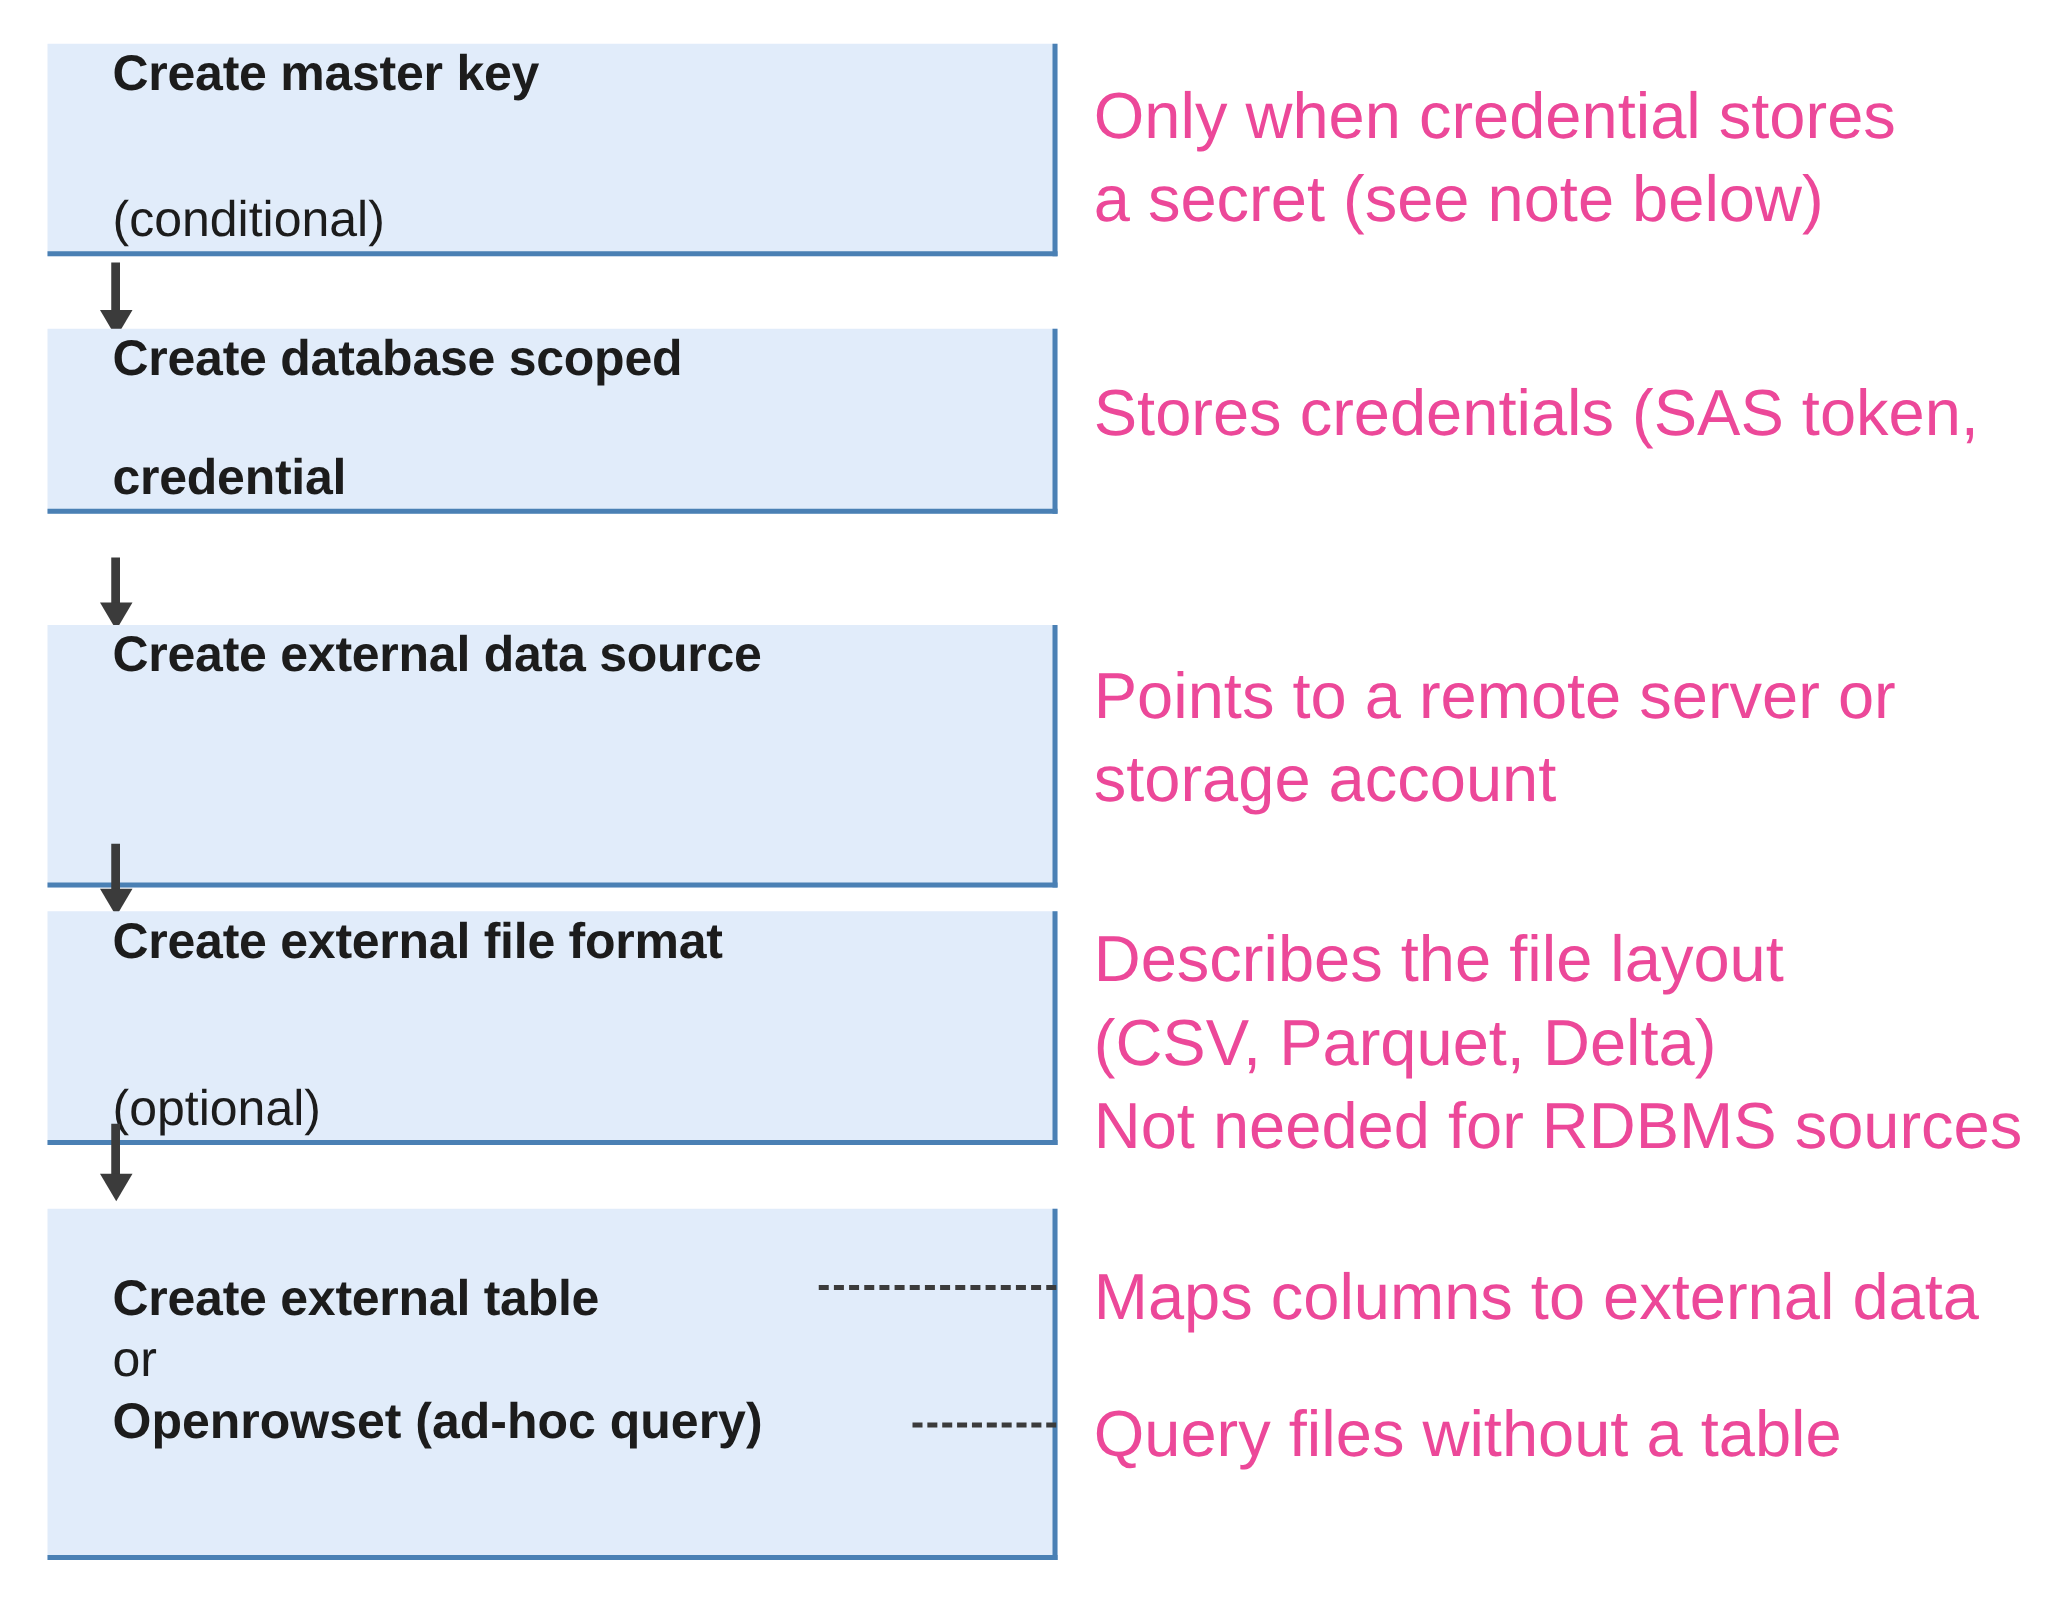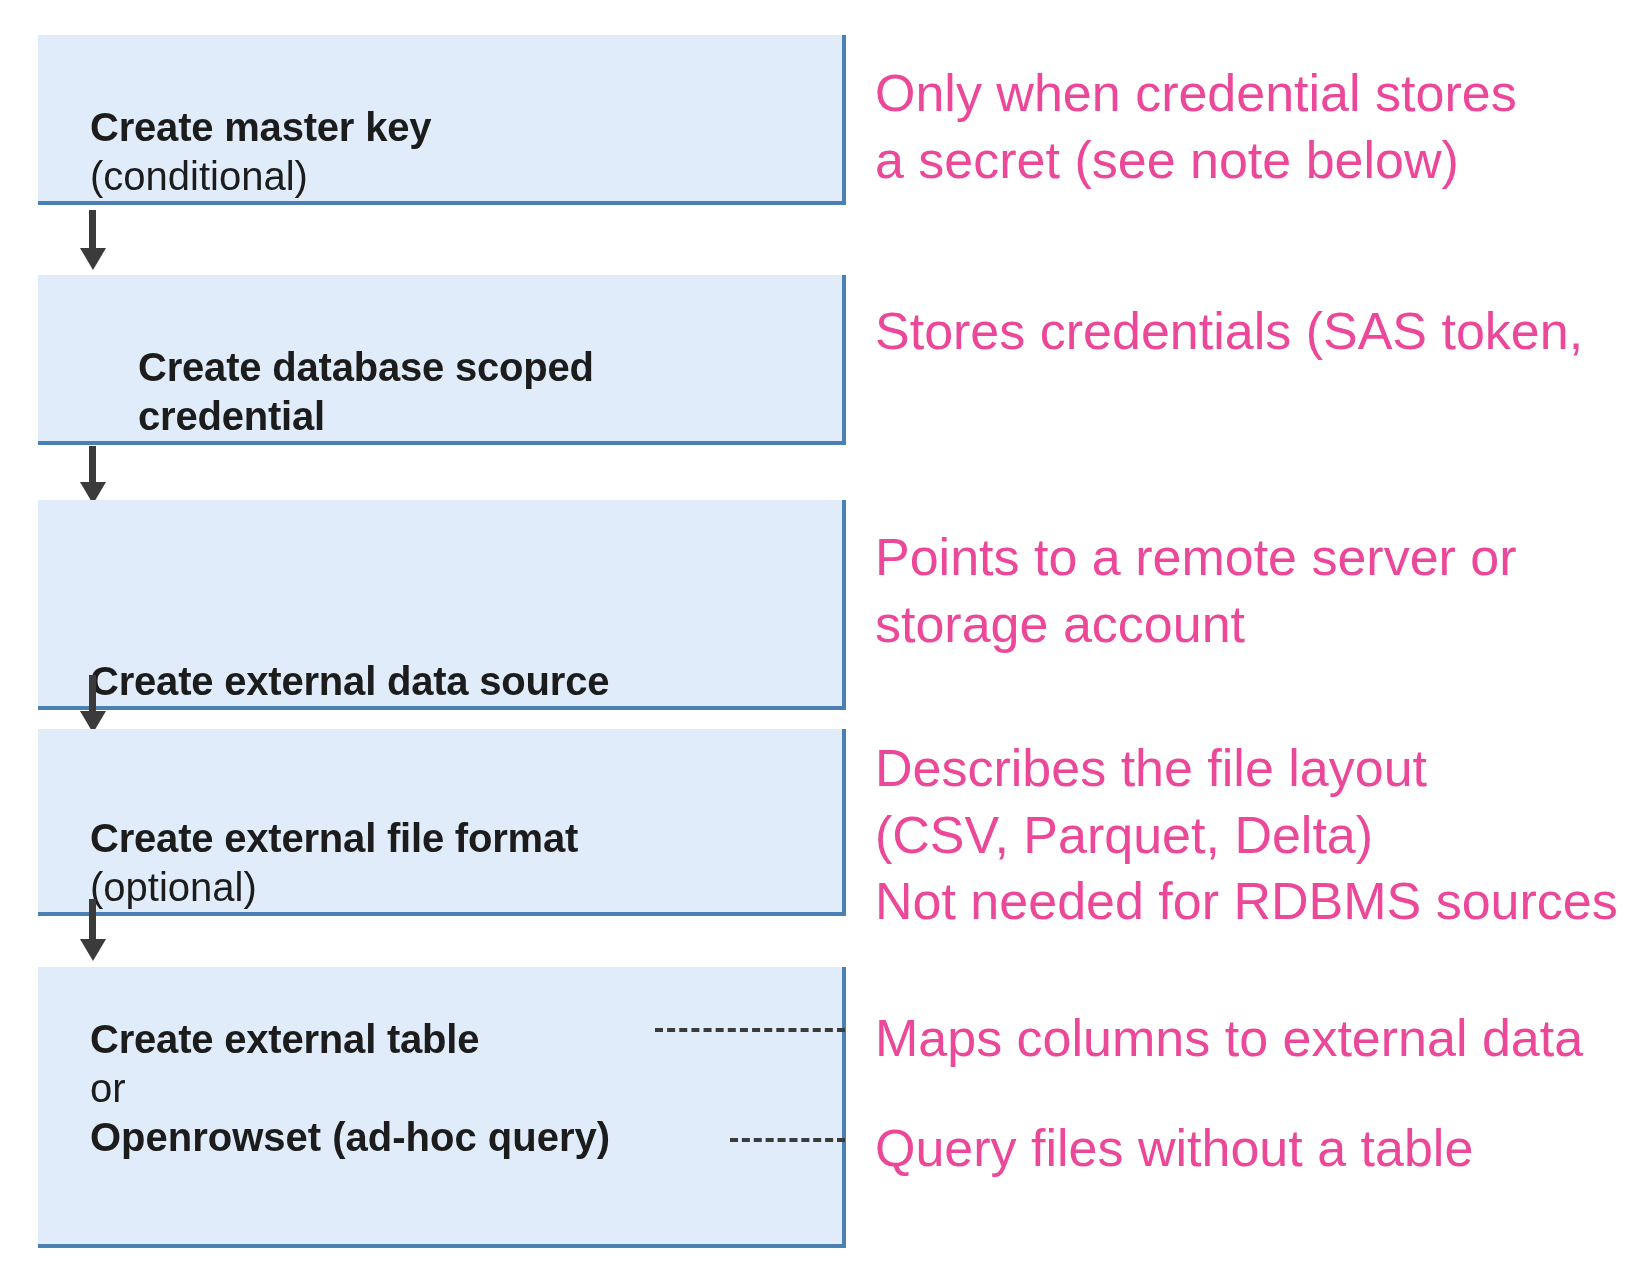--- a/index.html
+++ b/index.html
@@ -23,21 +23,21 @@
   .step {
     position: absolute;
     left: 38px;
     width: 808px;
     box-sizing: border-box;
     background: #e1ecfa;
     border-right: 4px solid #4a80b4;
     border-bottom: 4px solid #4a80b4;
     display: flex;
     flex-direction: column;
-    justify-content: flex-end;
+    justify-content: space-between;
   }
   .step-line {
     padding-left: 52px;
     line-height: 1.22;
     font-size: 40px;
     color: #1c1c1c;
     white-space: nowrap;
   }
   .step-line.bold {
     font-weight: bold;
@@ -103,21 +103,21 @@
   <div class="note" style="top:60px;">
     <div>Only when credential stores</div>
     <div>a secret (see note below)</div>
   </div>
 
   <div class="arrow" style="top:210px; height:60px;">
     <div class="shaft" style="height:40px;"></div>
     <div class="head" style="top:38px;"></div>
   </div>
 
-  <div class="step" style="top:275px; height:170px;padding-left:48px;">
+  <div class="step" style="top:263px; height:148px;">
     <div class="step-line bold">Create database scoped</div>
     <div class="step-line bold">credential</div>
   </div>
   <div class="note" style="top:298px;">
     <div>Stores credentials (SAS token,</div>
   </div>
 
   <div class="arrow" style="top:446px; height:56px;">
     <div class="shaft" style="height:38px;"></div>
     <div class="head" style="top:36px;"></div>

